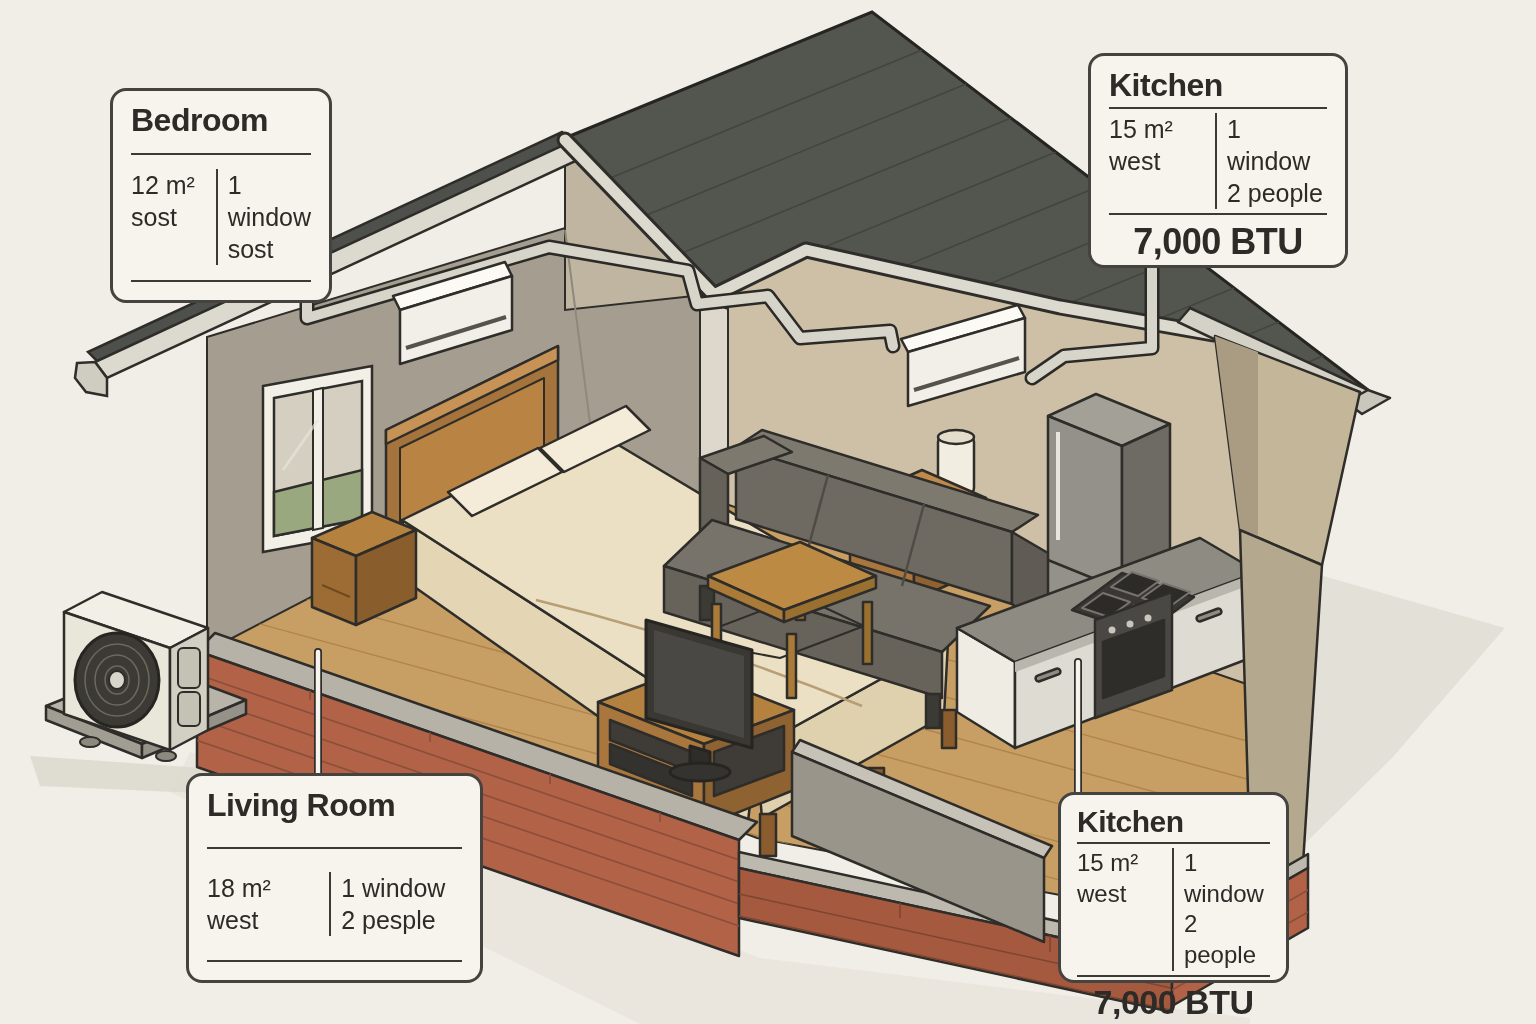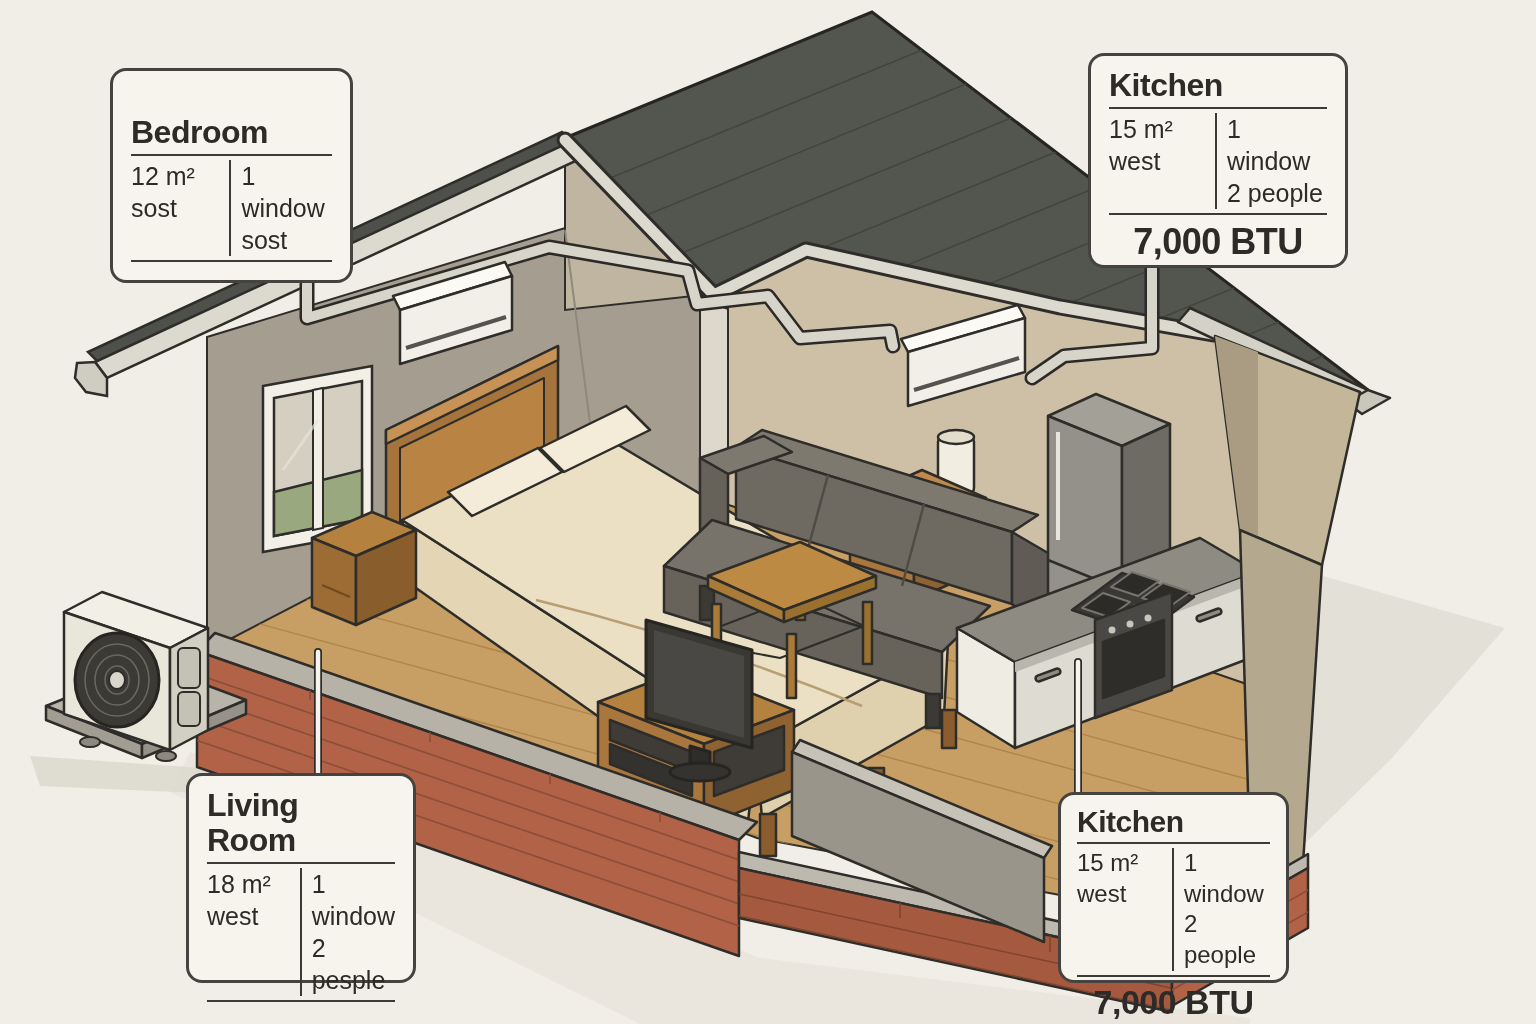--- a/index.html
+++ b/index.html
@@ -293,21 +293,21 @@
   </g>
 
   <g fill="none" stroke-linecap="round">
     <path d="M318,652 L318,778" stroke="#2e2d2a" stroke-width="8"></path>
     <path d="M318,652 L318,778" stroke="#f7f4ee" stroke-width="4.5"></path>
     <path d="M1078,662 L1078,796" stroke="#2e2d2a" stroke-width="8"></path>
     <path d="M1078,662 L1078,796" stroke="#f7f4ee" stroke-width="4.5"></path>
   </g>
 </svg>
 
-<div class="card" style="left:110px;top:68px;width:243px;height:215px;justify-content:flex-end;">
+<div class="card" style="left:110px;top:88px;width:222px;height:215px;">
   <div class="card-title">Bedroom</div>
   <div class="rule"></div>
   <div class="grid">
     <div class="col-left">
       <div>12 m²</div>
       <div>sost</div>
     </div>
     <div class="vrule"></div>
     <div class="col-right">
       <div>1 window</div>
@@ -328,21 +328,21 @@
     <div class="vrule"></div>
     <div class="col-right">
       <div>1 window</div>
       <div>2 people</div>
     </div>
   </div>
   <div class="rule"></div>
   <div class="btu">7,000 BTU</div>
 </div>
 
-<div class="card" style="left:186px;top:773px;width:230px;height:210px;">
+<div class="card" style="left:186px;top:773px;width:297px;height:210px;">
   <div class="card-title">Living Room</div>
   <div class="rule"></div>
   <div class="grid">
     <div class="col-left">
       <div>18 m²</div>
       <div>west</div>
     </div>
     <div class="vrule"></div>
     <div class="col-right">
       <div>1 window</div>

